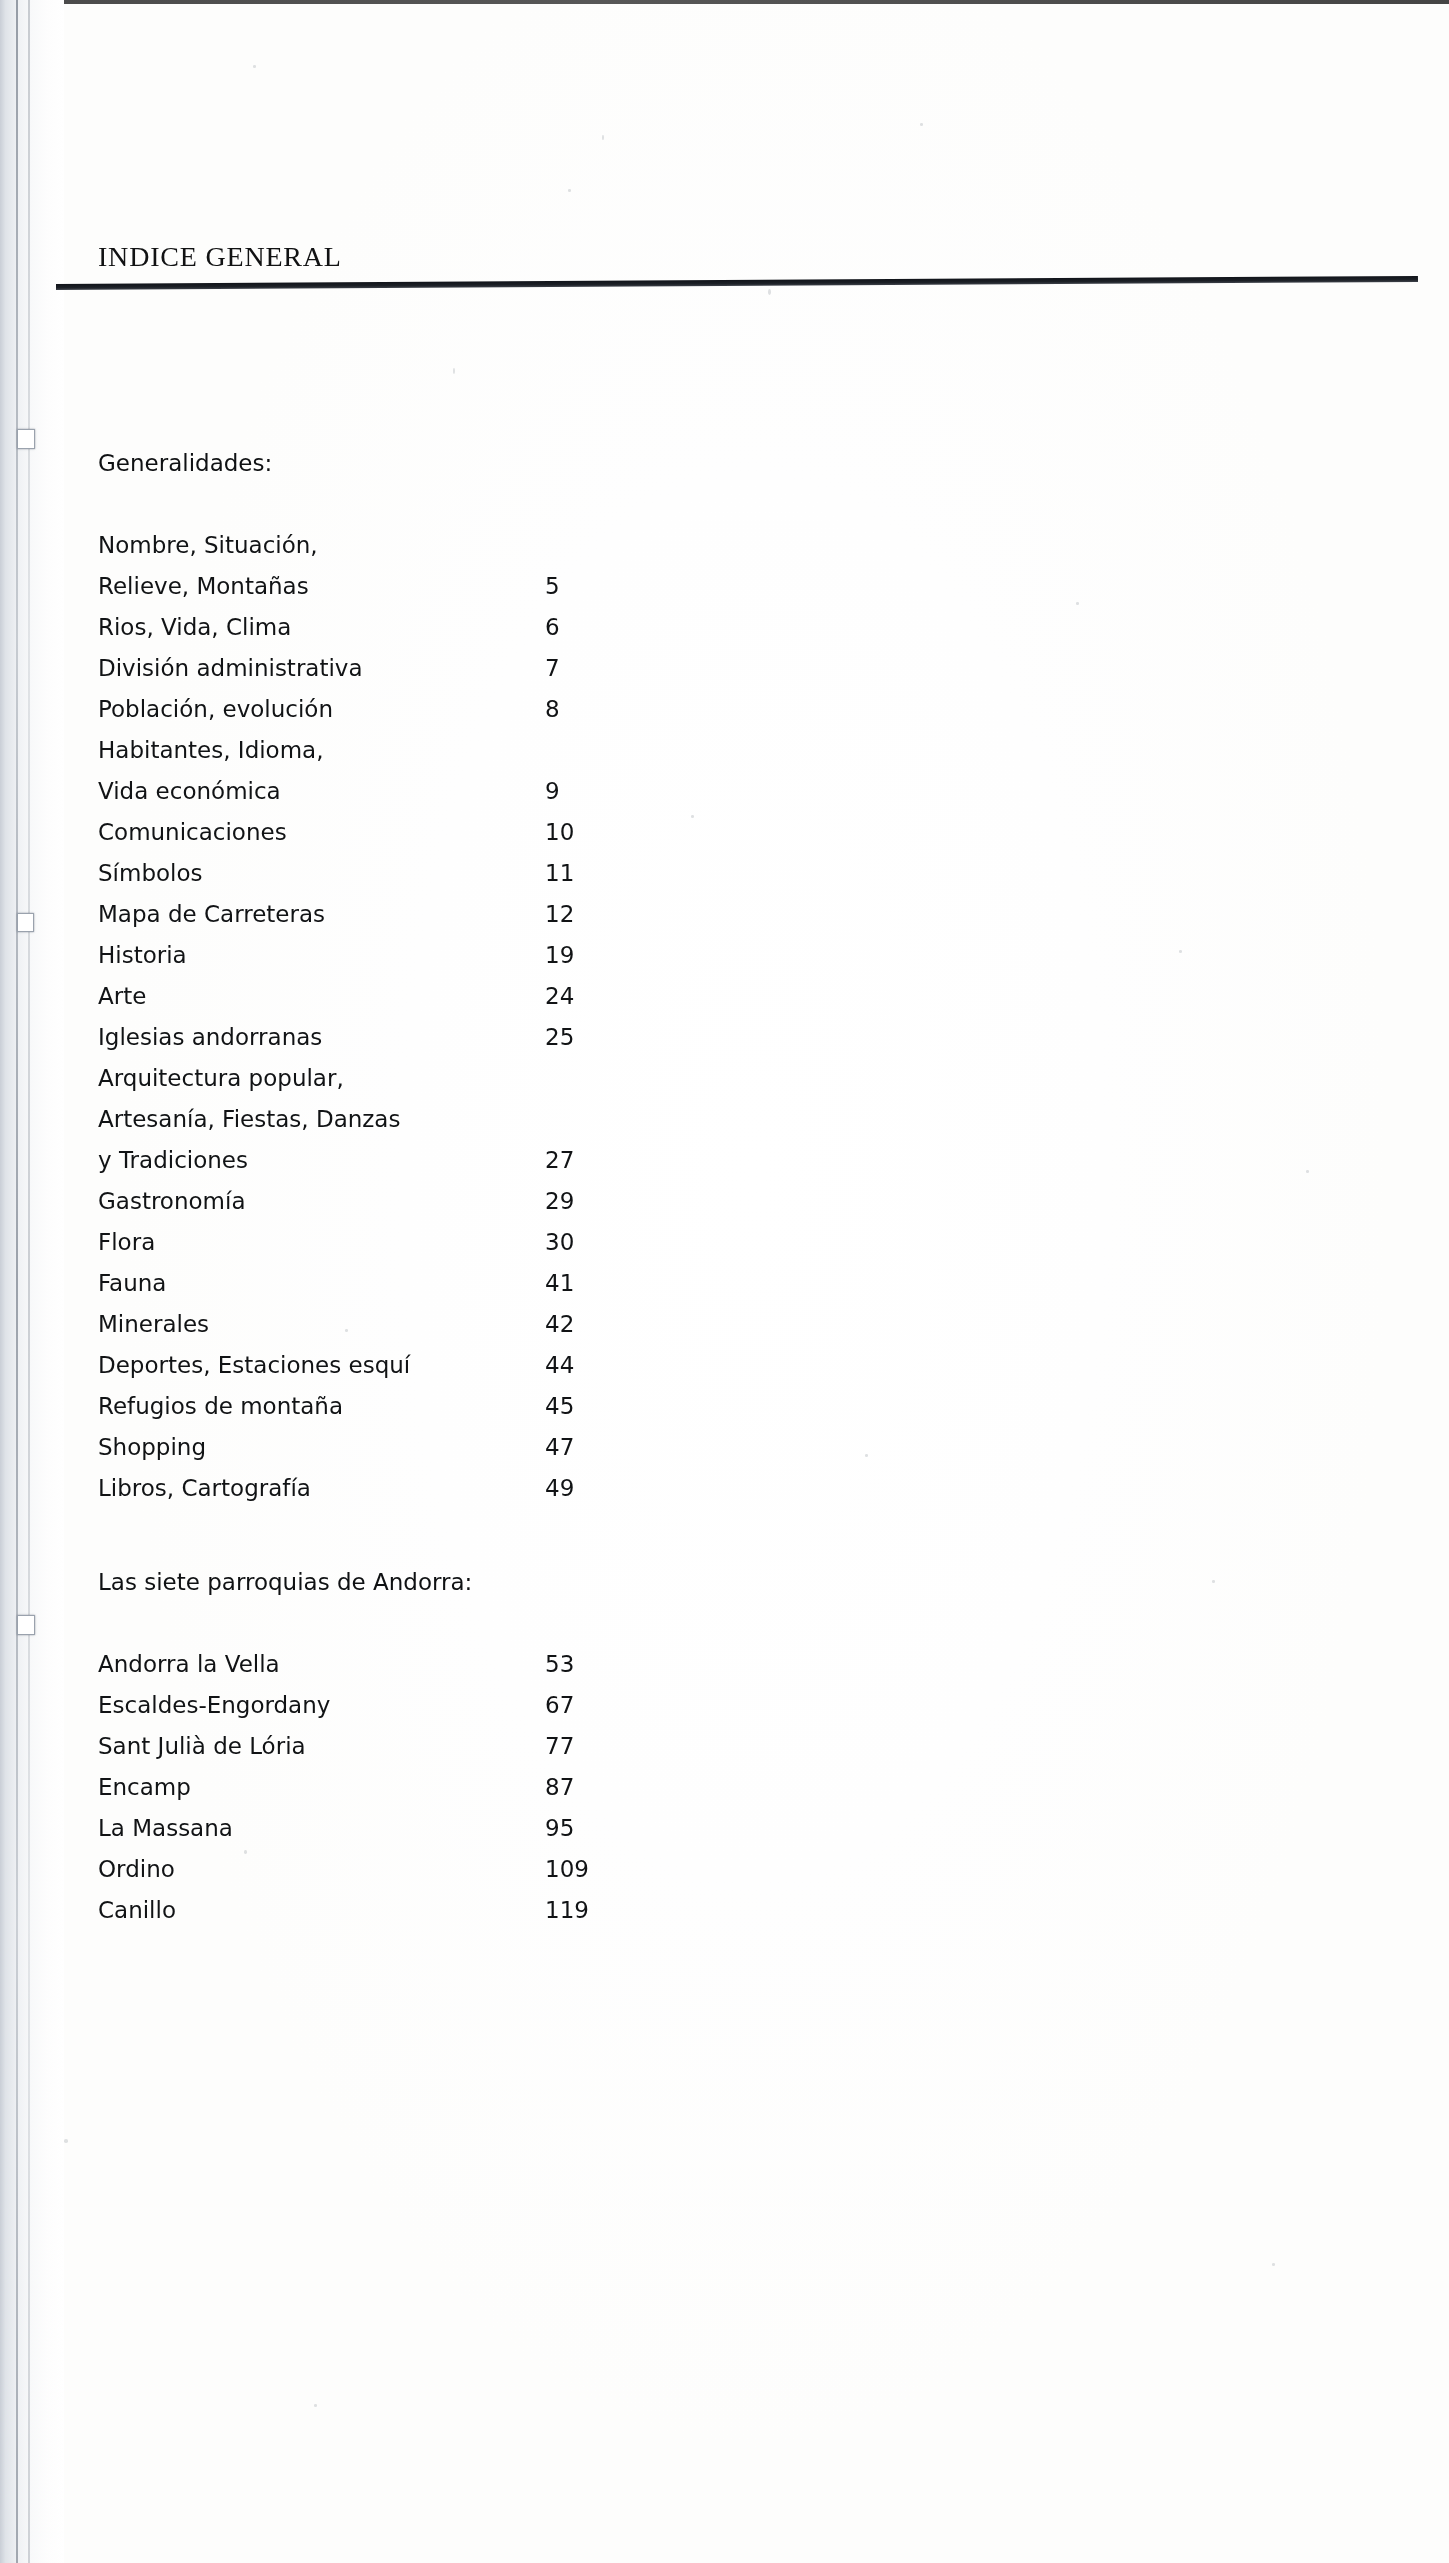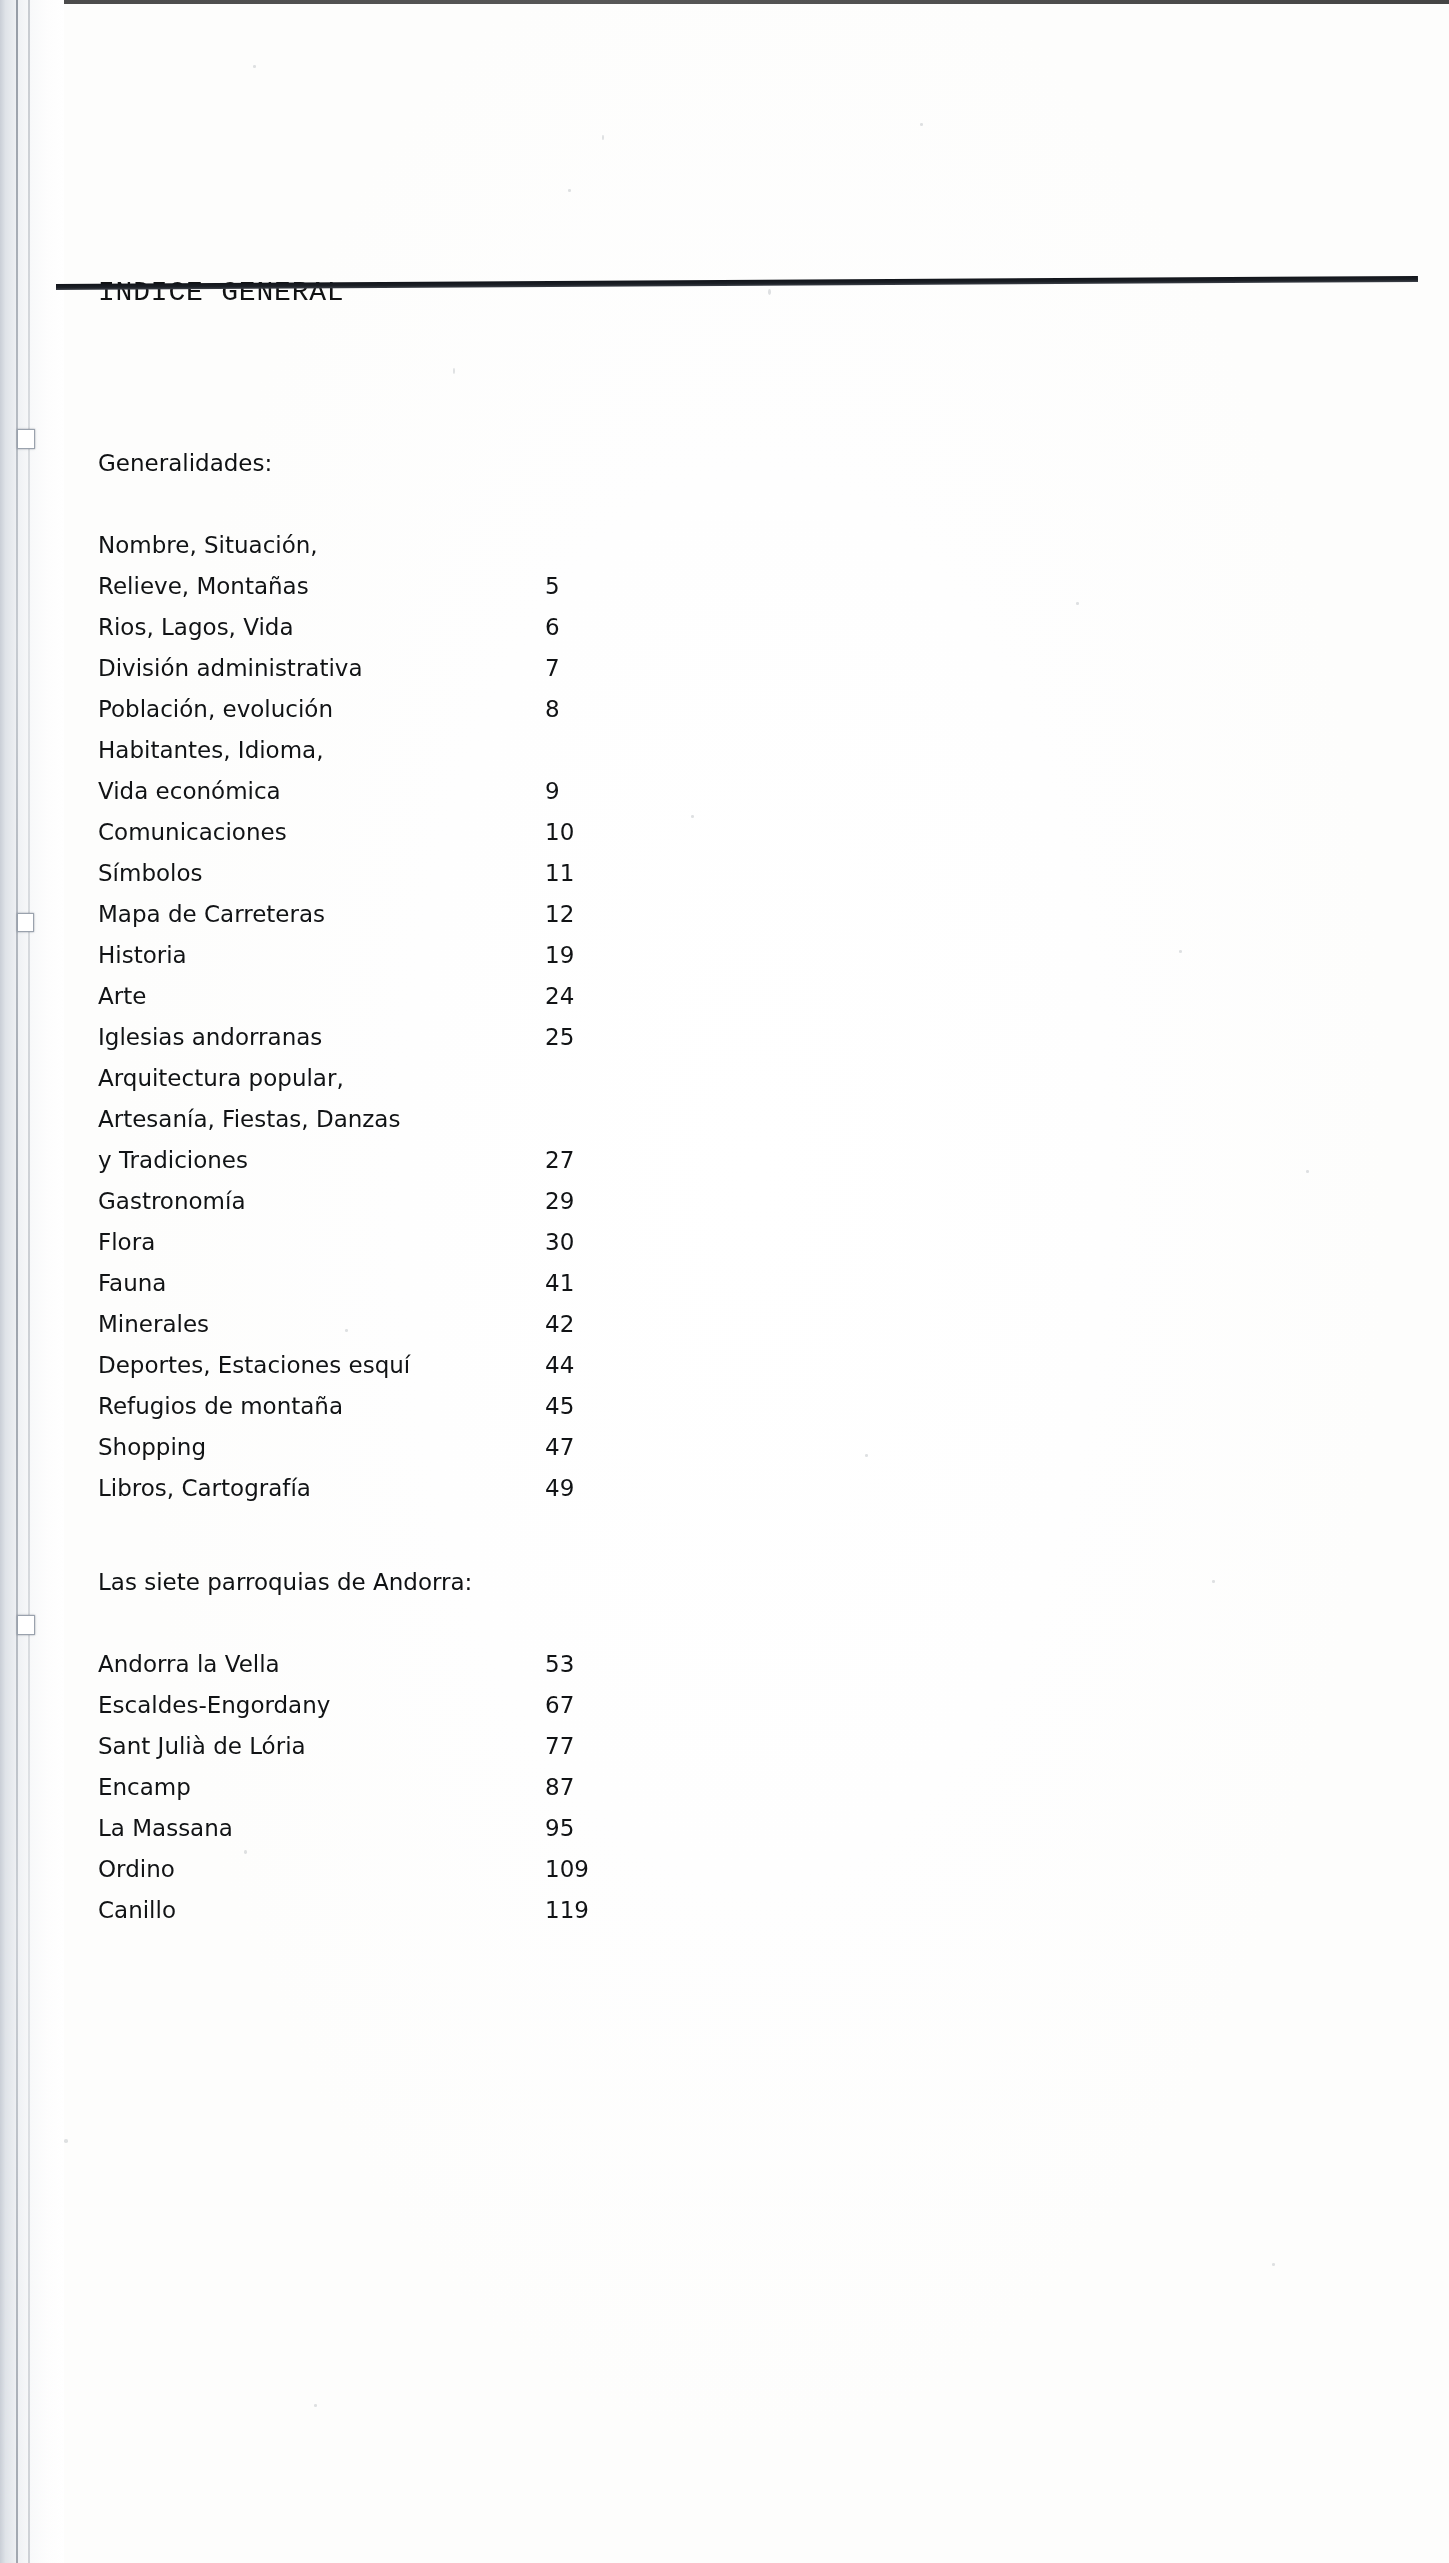--- a/index.html
+++ b/index.html
@@ -71,26 +71,25 @@
     width: 1428px; height: 3.6px;
     background: linear-gradient(to right, #2b2b2b, #3a3a3a 40%, #242424 100%);
     opacity: .85;
   }
 
   
   .header-title {
     position: absolute;
     left: 98px;
     top: 241px;
-    font-family: Liberation Mono, monospace;
+    font-family: Liberation Serif, serif;
     font-size: 28px;
     letter-spacing: 0.8px;
     color: #111213;
     white-space: nowrap;
-    margin-top: 36px;
   }
   .header-rule {
     position: absolute;
     left: 56px;
     top: 284px;
     width: 1362px;
     height: 6.4px;
     background: linear-gradient(to bottom, #11141a 0%, #1c2026 60%, #3d4149 100%);
     transform: rotate(-0.34deg);
     transform-origin: left center;
@@ -179,21 +178,21 @@
   <div class="header-rule"></div>
 
   <div class="toc">
 
     <div class="section">
       <div class="section-heading">Generalidades:</div>
       <div class="gap-sm"></div>
       <div class="entry-list">
         <div class="entry"><span class="entry-label">Nombre, Situación,</span><span class="entry-page"></span></div>
         <div class="entry"><span class="entry-label">Relieve, Montañas</span><span class="entry-page">5</span></div>
-        <div class="entry"><span class="entry-label">Rios, Lagos, Vida</span><span class="entry-page">6</span></div>
+        <div class="entry"><span class="entry-label">Rios, Vida, Clima</span><span class="entry-page">6</span></div>
         <div class="entry"><span class="entry-label">División administrativa</span><span class="entry-page">7</span></div>
         <div class="entry"><span class="entry-label">Población, evolución</span><span class="entry-page">8</span></div>
         <div class="entry"><span class="entry-label">Habitantes, Idioma,</span><span class="entry-page"></span></div>
         <div class="entry"><span class="entry-label">Vida económica</span><span class="entry-page">9</span></div>
         <div class="entry"><span class="entry-label">Comunicaciones</span><span class="entry-page">10</span></div>
         <div class="entry"><span class="entry-label">Símbolos</span><span class="entry-page">11</span></div>
         <div class="entry"><span class="entry-label">Mapa de Carreteras</span><span class="entry-page">12</span></div>
         <div class="entry"><span class="entry-label">Historia</span><span class="entry-page">19</span></div>
         <div class="entry"><span class="entry-label">Arte</span><span class="entry-page">24</span></div>
         <div class="entry"><span class="entry-label">Iglesias andorranas</span><span class="entry-page">25</span></div>

